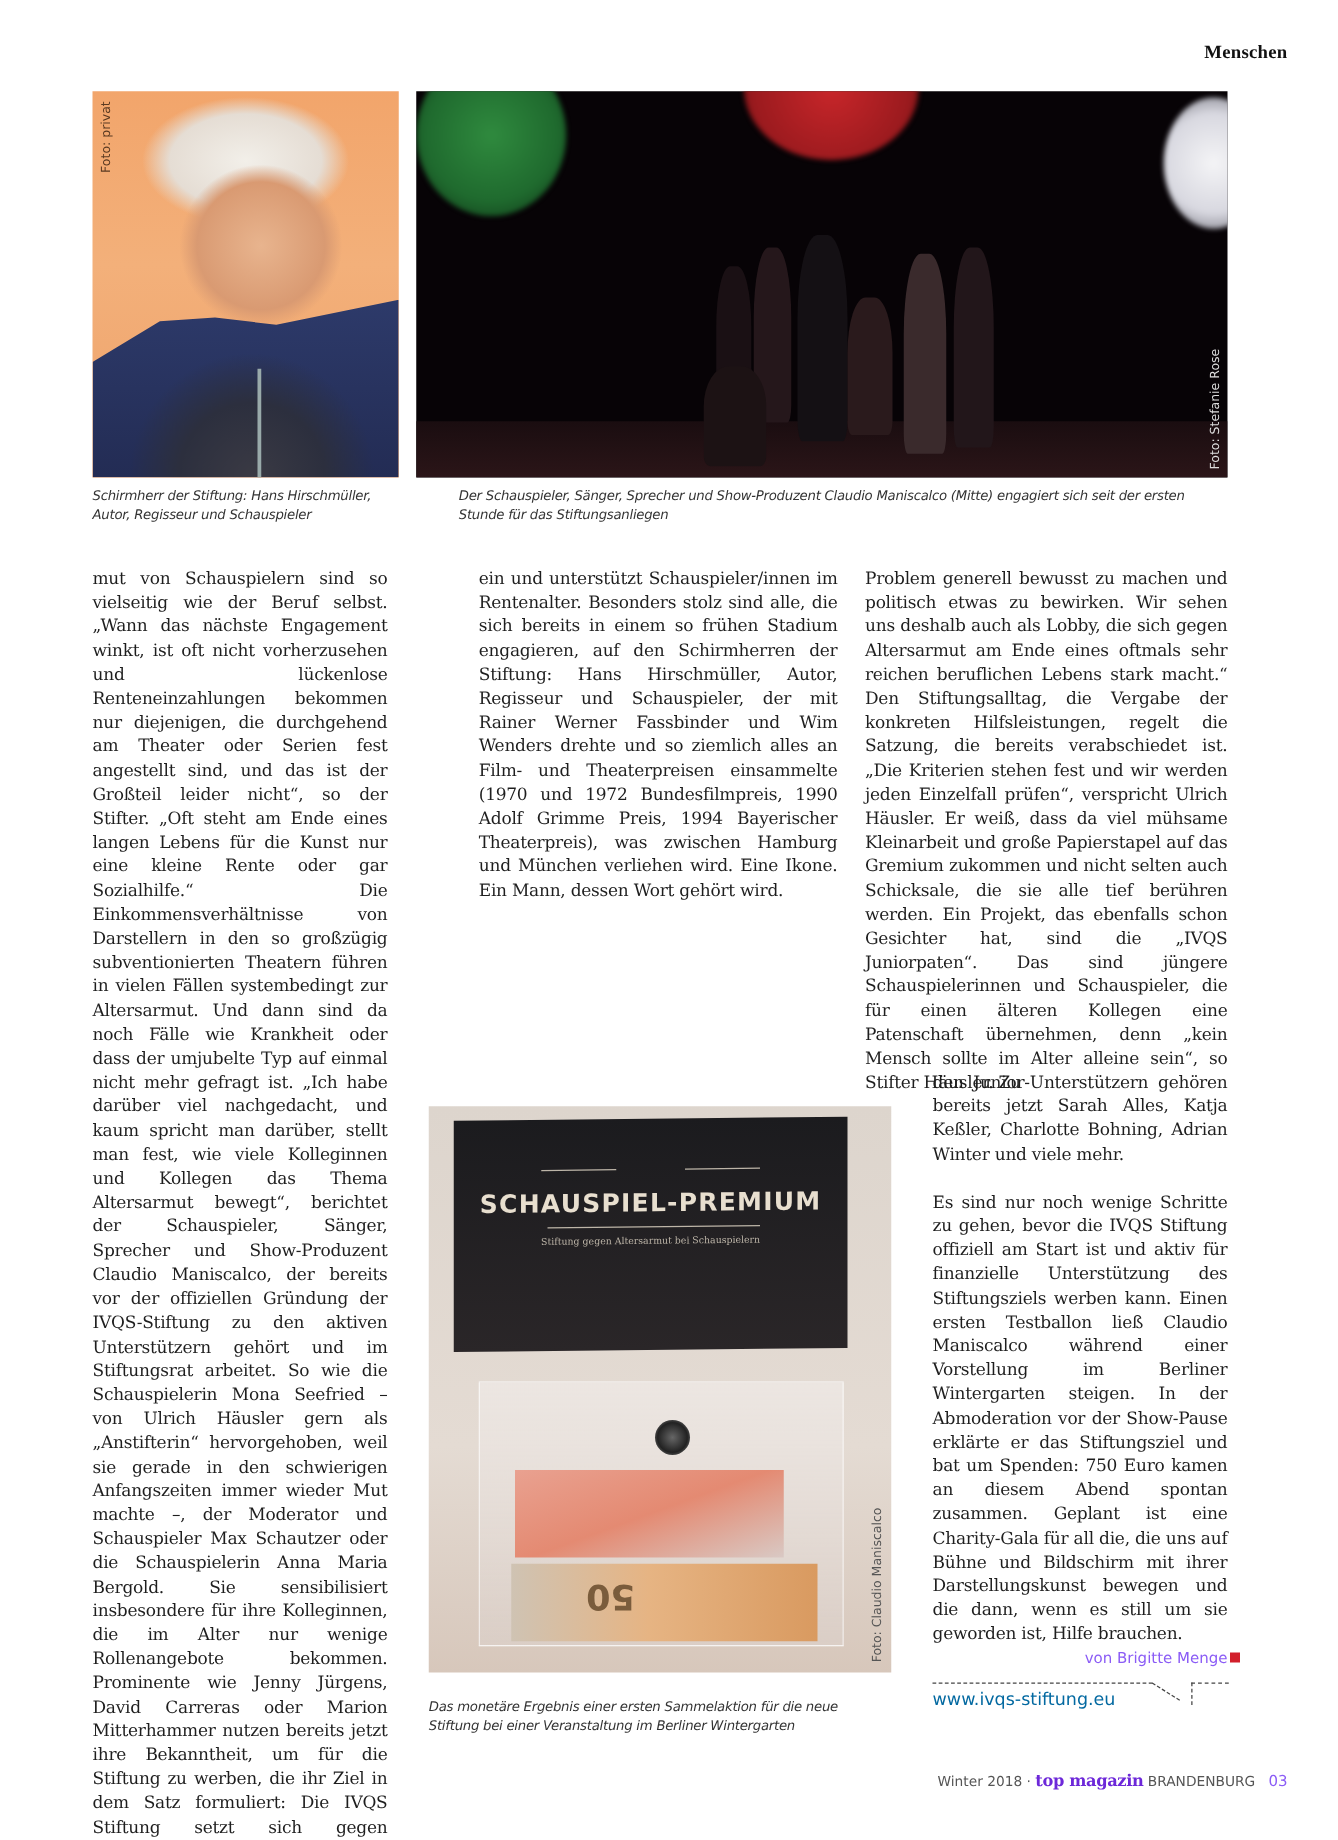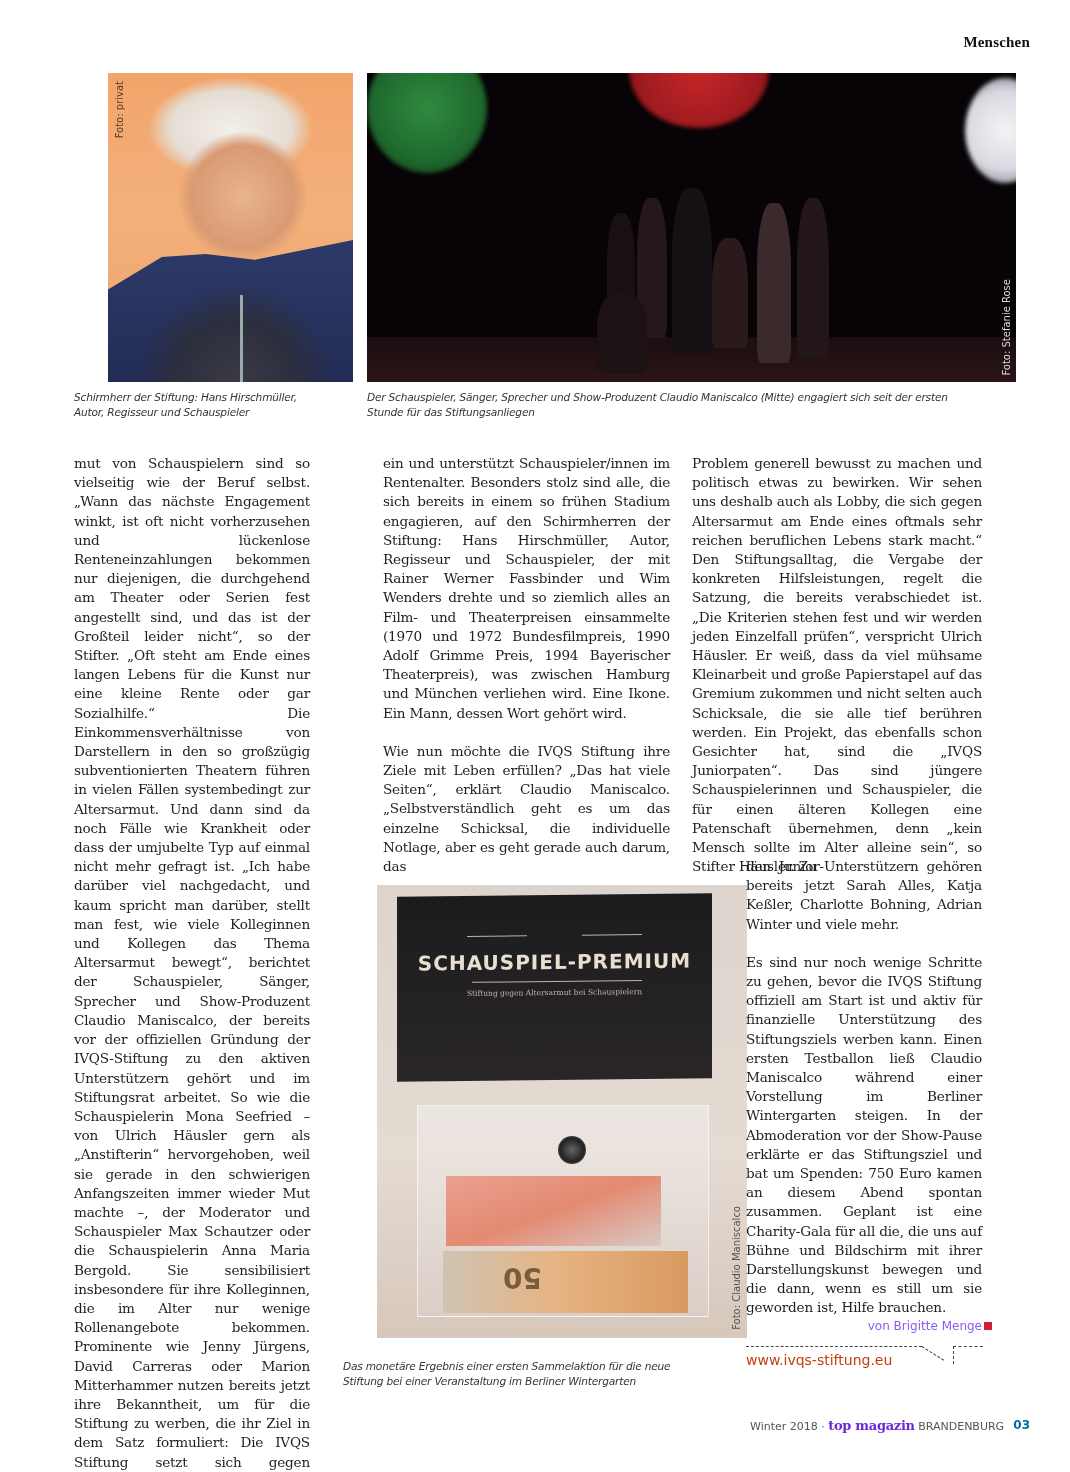--- a/index.html
+++ b/index.html
@@ -1,20 +1,20 @@
 <!DOCTYPE html>
 <html><head>
 <meta charset="utf-8">
 <style>
   html, body { margin:0; padding:0; background:#fff; }
   body { width:1070px; height:1472px; position:relative; overflow:hidden; font-family:"DejaVu Serif", serif; color:#1e1e1e; }
   .abs { position:absolute; }
   .section { right:40px; top:34px; font-family:"Liberation Serif", serif; font-weight:bold; font-size:15px; color:#111; letter-spacing:0.2px; }
   
-  .photo { position:absolute; overflow:hidden;margin-left:34px; }
+  .photo { position:absolute; overflow:hidden; }
   .photo1 { left:74px; top:73px; width:245px; height:309px;
     background: radial-gradient(ellipse 38% 30% at 55% 40%, #e8b48e 0%, #d99a72 55%, rgba(217,154,114,0) 70%),
                 radial-gradient(ellipse 45% 22% at 50% 18%, #f2efe9 0%, #e5ddd4 55%, rgba(229,221,212,0) 75%),
                 linear-gradient(180deg, #f2a56b 0%, #f3b07a 45%, #eea26a 100%); }
   .photo1 .body-dark { position:absolute; left:0; right:0; bottom:0; height:46%;
     background: radial-gradient(ellipse 40% 70% at 52% 100%, #3a3a44 0%, #2c2f3e 60%, rgba(40,44,70,0) 100%),
                 linear-gradient(180deg, #2d3a6a 0%, #232c54 100%);
     clip-path: polygon(0 35%, 22% 12%, 40% 10%, 60% 14%, 100% 0, 100% 100%, 0 100%); }
   .photo1 .zip { position:absolute; left:54%; bottom:0; width:3px; height:28%; background:#9aa; }
   .credit-v { position:absolute; writing-mode:vertical-rl; transform:rotate(180deg); font-family:"DejaVu Sans", sans-serif; font-size:10px; }
@@ -35,25 +35,25 @@
   .note50 span { position:absolute; left:60px; top:10px; font-family:"DejaVu Sans", sans-serif; font-weight:bold; font-size:28px; color:#7a5c3c; transform:rotate(180deg); }
   .knob { position:absolute; left:140px; top:30px; width:28px; height:28px; border-radius:50%; background:radial-gradient(circle,#666 0%,#222 60%,#999 100%); }
   
   .caption { position:absolute; font-family:"DejaVu Sans", sans-serif; font-style:italic; font-size:10.6px; line-height:15px; color:#333; letter-spacing:-0.2px; }
   
   .col { position:absolute; font-size:13.6px; line-height:19.2px; text-align:justify; letter-spacing:-0.2px; }
   .col p { margin:0; }
   .col p + p { margin-top:19px; }
   .byline { position:absolute; right:88px; top:1319px; font-family:"DejaVu Sans", sans-serif; font-size:12px; color:#8b5cf6; }
   .red-square { position:absolute; right:78px; top:1322px; width:8px; height:8px; background:#d21f2b; }
-  .url { position:absolute; left:746px; top:1352px; font-family:"DejaVu Sans", sans-serif; font-size:14px; color:#c2410c; }
+  .url { position:absolute; left:746px; top:1352px; font-family:"DejaVu Sans", sans-serif; font-size:14px; color:#0369a1; }
   .dash { position:absolute; border-top:1.5px dashed #444; }
   .footer { position:absolute; top:1418px; left:750px; font-family:"DejaVu Sans", sans-serif; font-size:11px; color:#555; white-space:nowrap; }
   .footer .brand { font-family:"DejaVu Serif", serif; font-weight:bold; font-size:13px; color:#6d28d9; letter-spacing:-0.3px; }
-  .pagenum { position:absolute; top:1418px; right:40px; font-family:"DejaVu Sans", sans-serif; font-size:12px; color:#0369a1;font-weight:bold; }
+  .pagenum { position:absolute; top:1418px; right:40px; font-family:"DejaVu Sans", sans-serif; font-size:12px; color:#8b5cf6; }
 </style>
 </head>
 <body>
 
 <div class="abs section">Menschen</div>
 
 <div class="photo photo1">
   <div class="body-dark"></div>
   <div class="zip"></div>
   <div class="credit-v" style="left:6px; top:8px; color:#5a3a22;">Foto: privat</div>
@@ -76,21 +76,20 @@
 
 <div class="caption" style="left:74px; top:390px; width:250px;">Schirmherr der Stiftung: Hans Hirschmüller, Autor, Regisseur und Schauspieler</div>
 <div class="caption" style="left:333px; top:390px; width:620px;margin-left:34px;">Der Schauspieler, Sänger, Sprecher und Show-Produzent Claudio Maniscalco (Mitte) engagiert sich seit der ersten Stunde für das Stiftungsanliegen</div>
 
 <div class="col" style="left:74px; top:454px; width:236px;">
   <p>mut von Schauspielern sind so vielseitig wie der Beruf selbst. „Wann das nächste Engagement winkt, ist oft nicht vorherzusehen und lückenlose Renteneinzahlungen bekommen nur diejenigen, die durchgehend am Theater oder Serien fest angestellt sind, und das ist der Großteil leider nicht“, so der Stifter. „Oft steht am Ende eines langen Lebens für die Kunst nur eine kleine Rente oder gar Sozialhilfe.“ Die Einkommensverhältnisse von Darstellern in den so großzügig subventionierten Theatern führen in vielen Fällen systembedingt zur Altersarmut. Und dann sind da noch Fälle wie Krankheit oder dass der umjubelte Typ auf einmal nicht mehr gefragt ist. „Ich habe darüber viel nachgedacht, und kaum spricht man darüber, stellt man fest, wie viele Kolleginnen und Kollegen das Thema Altersarmut bewegt“, berichtet der Schauspieler, Sänger, Sprecher und Show-Produzent Claudio Maniscalco, der bereits vor der offiziellen Gründung der IVQS-Stiftung zu den aktiven Unterstützern gehört und im Stiftungsrat arbeitet. So wie die Schauspielerin Mona Seefried – von Ulrich Häusler gern als „Anstifterin“ hervorgehoben, weil sie gerade in den schwierigen Anfangszeiten immer wieder Mut machte –, der Moderator und Schauspieler Max Schautzer oder die Schauspielerin Anna Maria Bergold. Sie sensibilisiert insbesondere für ihre Kolleginnen, die im Alter nur wenige Rollenangebote bekommen. Prominente wie Jenny Jürgens, David Carreras oder Marion Mitterhammer nutzen bereits jetzt ihre Bekanntheit, um für die Stiftung zu werben, die ihr Ziel in dem Satz formuliert: Die IVQS Stiftung setzt sich gegen Altersarmut bei Schauspielern</p>
 </div>
 
 <div class="col" style="left:383px; top:454px; width:287px;">
   <p>ein und unterstützt Schauspieler/innen im Rentenalter. Besonders stolz sind alle, die sich bereits in einem so frühen Stadium engagieren, auf den Schirmherren der Stiftung: Hans Hirschmüller, Autor, Regisseur und Schauspieler, der mit Rainer Werner Fassbinder und Wim Wenders drehte und so ziemlich alles an Film- und Theaterpreisen einsammelte (1970 und 1972 Bundesfilmpreis, 1990 Adolf Grimme Preis, 1994 Bayerischer Theaterpreis), was zwischen Hamburg und München verliehen wird. Eine Ikone. Ein Mann, dessen Wort gehört wird.</p>
-  <p>Wie nun möchte die IVQS Stiftung ihre Ziele mit Leben erfüllen? „Das hat viele Seiten“, erklärt Claudio Maniscalco. „Selbstverständlich geht es um das einzelne Schicksal, die individuelle Notlage, aber es geht gerade auch darum, das</p>
 </div>
 
 <div class="photo photo3">
   <div class="sign">
     <div class="rule" style="left:70px; width:60px; top:40px;"></div>
     <div class="rule" style="left:185px; width:60px; top:40px;"></div>
     <div class="t1">SCHAUSPIEL-PREMIUM</div>
     <div class="rule" style="left:75px; width:170px; top:86px;"></div>
     <div class="t2">Stiftung gegen Altersarmut bei Schauspielern</div>
   </div>

